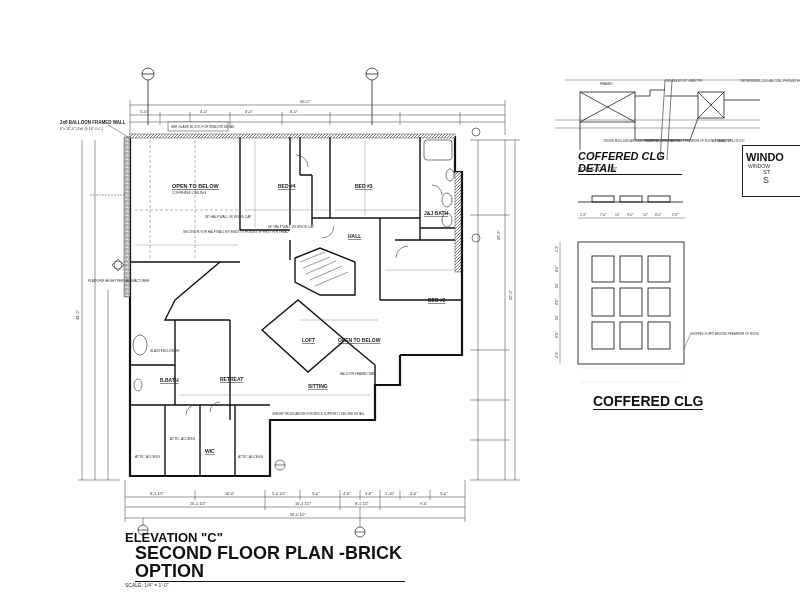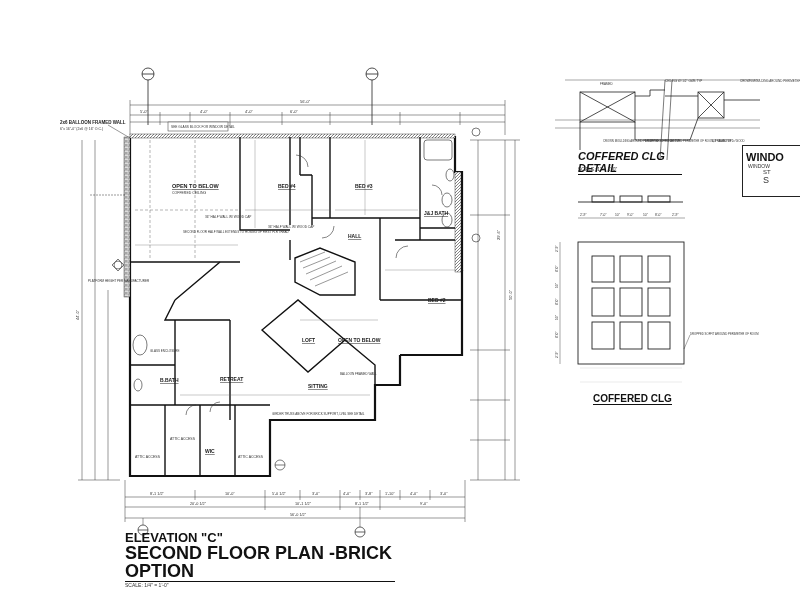--- a/index.html
+++ b/index.html
@@ -3,21 +3,21 @@
 <meta charset="utf-8">
 <style>
   html, body { margin:0; padding:0; background:#ffffff; }
   body { width:800px; height:600px; position:relative; overflow:hidden;
          font-family:"Liberation Sans", sans-serif; color:#1a1a1a; }
   svg { position:absolute; left:0; top:0; }
   .lbl { font-family:"Liberation Sans", sans-serif; font-weight:bold; fill:#1a1a1a; }
   .sm  { font-family:"Liberation Sans", sans-serif; fill:#333; }
   .title-block { position:absolute; left:125px; top:532px; }
   .t1 { font-family:"Liberation Sans", sans-serif; font-weight:bold; font-size:13px; line-height:12px; color:#111; }
-  .t2 { font-family:"Liberation Sans", sans-serif; font-weight:bold; font-size:18px; line-height:18px; color:#111; border-bottom:1px solid #111; padding-bottom:1px; width:270px; }
+  .t2 { font-family:"Liberation Sans", sans-serif; font-weight:bold; font-size:18px; line-height:18px; color:#111; border-bottom:1px solid #111; padding-bottom:1px; width:270px;margin-left:10px; }
   .t3 { font-family:"Liberation Sans", sans-serif; font-size:5px; color:#333; }
   .detail-title { position:absolute; font-family:"Liberation Sans", sans-serif; font-weight:bold; color:#111; }
   .window-box { position:absolute; left:742px; top:145px; width:58px; height:50px; border:1px solid #222; border-right:none; background:#fff; }
   .window-box .w1 { font-family:"Liberation Sans", sans-serif; font-size:11px; font-weight:bold; padding:5px 16px 0 3px; color:#111; }
   .window-box .w2 { font-family:"Liberation Sans", sans-serif; font-size:5px; padding-left:5px; color:#333; }
   .window-box .w3 { font-family:"Liberation Sans", sans-serif; font-size:6px; padding-left:20px; color:#333; }
   .window-box .w4 { font-family:"Liberation Sans", sans-serif; font-size:9px; padding-left:20px; color:#333; }
 </style>
 </head>
 <body>
@@ -331,21 +331,21 @@
   </g>
   <text class="sm" x="690" y="335" font-size="2.8">DROPPED SOFFIT AROUND PERIMETER OF ROOM</text>
   <g stroke="#bbb" stroke-width="0.3">
     <line x1="580" y1="368" x2="682" y2="368"></line>
     <line x1="580" y1="382" x2="682" y2="382"></line>
   </g>
 </svg>
 
 <div class="detail-title" style="left:578px; top:150px; font-size:11px; border-bottom:1px solid #111; width:104px;font-style:italic;">COFFERED CLG DETAIL</div>
 <div style="position:absolute; left:578px; top:166px; font-family:'Liberation Sans', sans-serif; font-size:5px; color:#333;">SCALE: 1" = 1'-0"</div>
-<div class="detail-title" style="left:593px; top:393px; font-size:10px; border-bottom:1px solid #111;">COFFERED CLG</div>
+<div class="detail-title" style="left:593px; top:393px; font-size:14px; border-bottom:1px solid #111;">COFFERED CLG</div>
 
 <div class="window-box">
   <div class="w1">WINDO</div>
   <div class="w2">WINDOW</div>
   <div class="w3">ST</div>
   <div class="w4">S</div>
 </div>
 
 <div class="title-block">
   <div class="t1">ELEVATION "C"</div>

